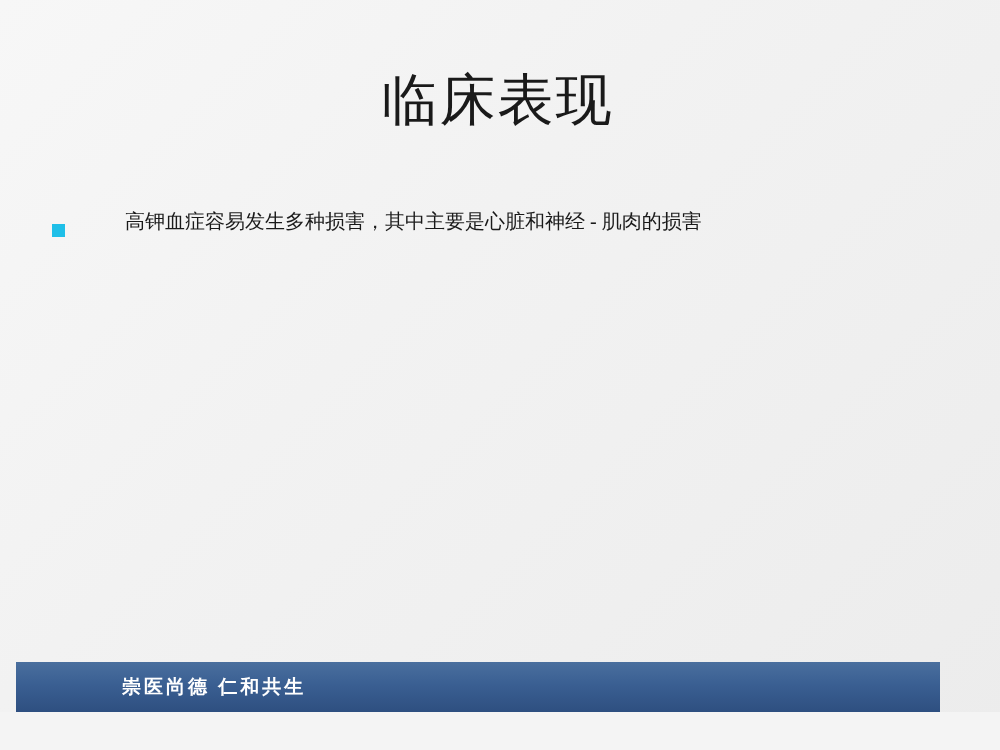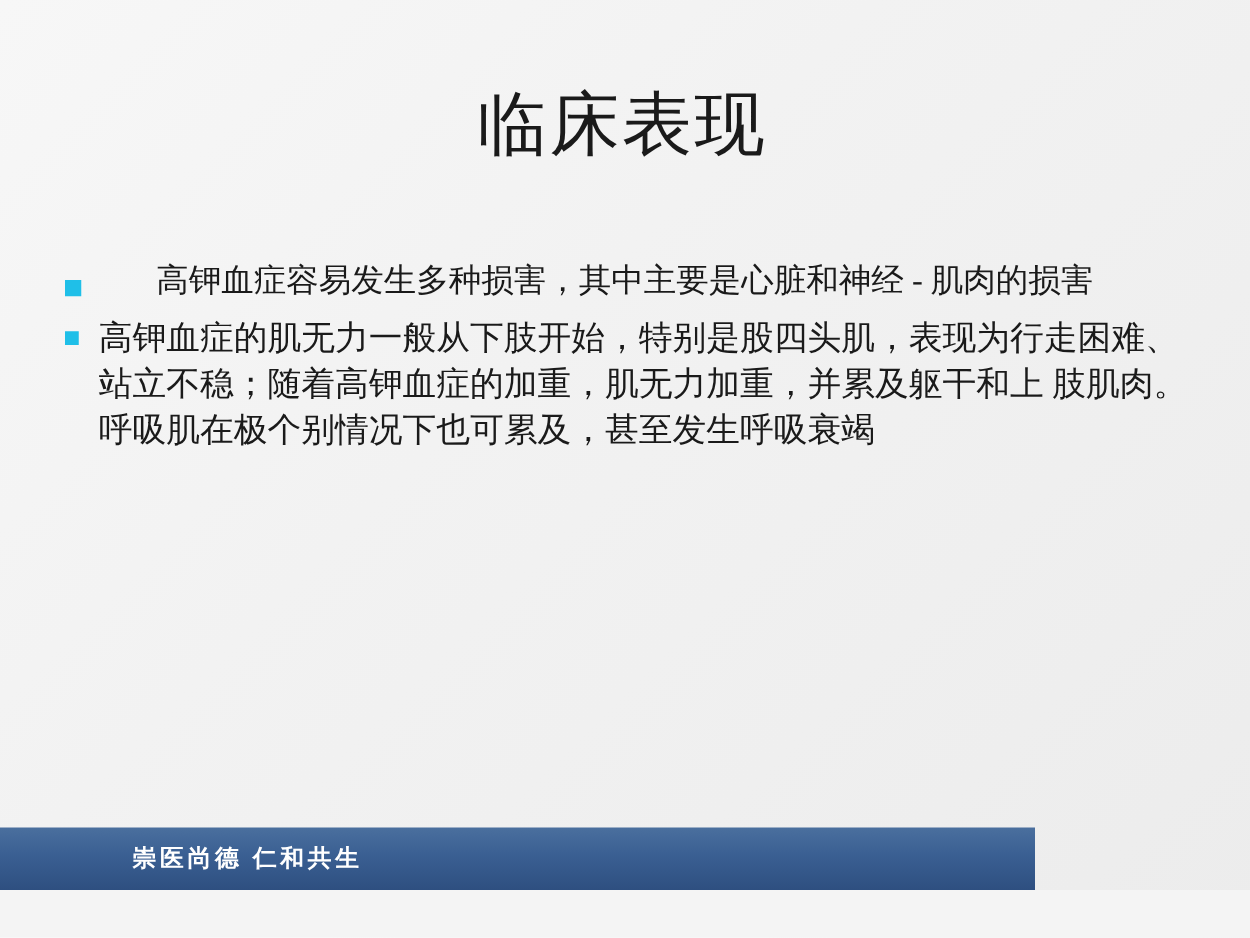--- a/index.html
+++ b/index.html
@@ -57,37 +57,37 @@
   .bullet-row.lvl2 .bullet-marker {
     margin-top: 13px;
     width: 11px;
     height: 11px;
   }
   .bullet-text {
     flex: 1 1 auto;
     color: #1a1a1a;
   }
   .lvl1 .bullet-text {
-    font-size: 26px;
+    font-size: 20px;
     line-height: 1.3;
     text-indent: 44px;
   }
   .lvl1.noindent .bullet-text {
     text-indent: 0;
   }
   .lvl2 .bullet-text {
     font-size: 27px;
     line-height: 1.38;
     text-indent: 0;
   }
   .footer-bar {
     position: absolute;
-    left: 0;
+    left: 16px;
     bottom: 38px;
-    width: 828px;
+    width: 924px;
     height: 50px;
     background: linear-gradient(to bottom, #4a6f9e 0%, #3a5f92 45%, #2e4f80 100%);
     display: flex;
     align-items: center;
   }
   .footer-text {
     margin-left: 106px;
     color: #ffffff;
     font-family: "Liberation Sans", "DejaVu Sans", sans-serif;
     font-size: 19px;
@@ -111,24 +111,20 @@
   <div class="slide-title">临床表现</div>
 
   <div class="body-content">
 
     <div class="bullet-row lvl1">
       <span class="bullet-marker"></span>
       <span class="bullet-text">高钾血症容易发生多种损害，其中主要是心脏和神经 - 肌肉的损害</span>
     </div>
 
 
-    <div class="bullet-row lvl2">
-      <span class="bullet-marker"></span>
-      <span class="bullet-text">高钾血症的肌无力一般从下肢开始，特别是股四头肌，表现为行走困难、站立不稳；随着高钾血症的加重，肌无力加重，并累及躯干和上 肢肌肉。呼吸肌在极个别情况下也可累及，甚至发生呼吸衰竭</span>
-    </div>
 
   </div>
 
   <div class="footer-bar">
     <span class="footer-text">崇医尚德    仁和共生</span>
   </div>
 
   <div class="footer-below"></div>
 
 </div>

